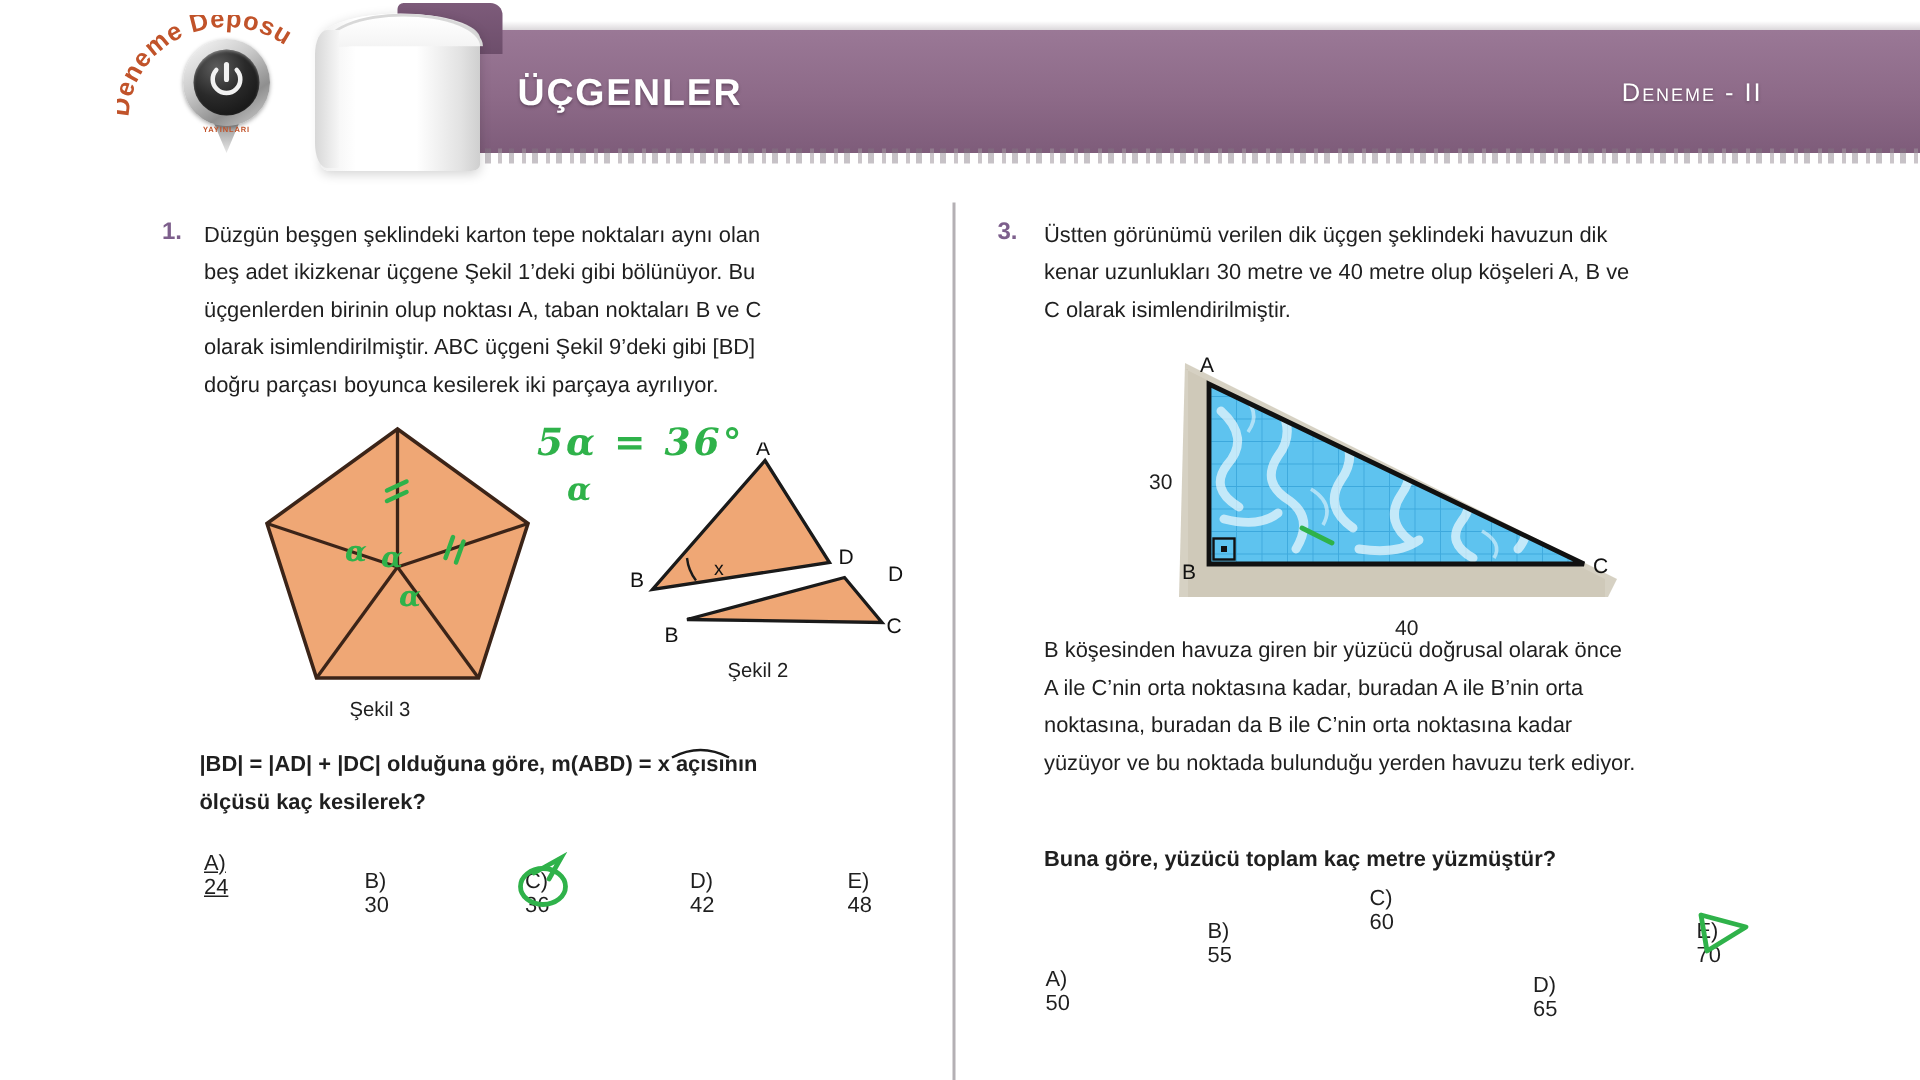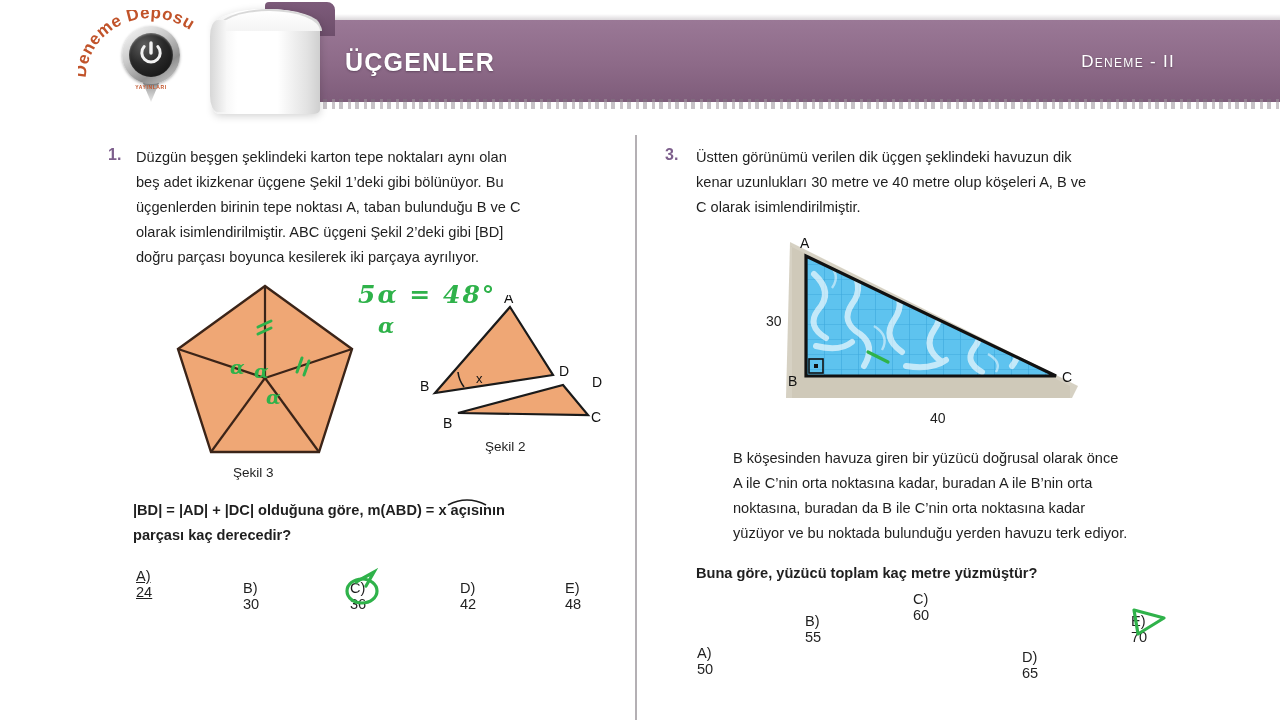--- a/index.html
+++ b/index.html
@@ -260,22 +260,22 @@
   <div class="banner-right-title">Deneme - II</div>
 </div>
 
 <div id="col-divider"></div>
 
 <div class="qnum" style="left:108px; top:146px;">1.</div>
 
 <div class="qtext" style="left:136px; top:145px; width:470px;">
   <div>Düzgün beşgen şeklindeki karton tepe noktaları aynı olan</div>
   <div>beş adet ikizkenar üçgene Şekil 1’deki gibi bölünüyor. Bu</div>
-  <div>üçgenlerden birinin tepe noktası A, taban bulunduğu B ve C</div>
-  <div>olarak isimlendirilmiştir. ABC üçgeni Şekil 2’deki gibi [BD]</div>
+  <div>üçgenlerden birinin olup noktası A, taban noktaları B ve C</div>
+  <div>olarak isimlendirilmiştir. ABC üçgeni Şekil 9’deki gibi [BD]</div>
   <div>doğru parçası boyunca kesilerek iki parçaya ayrılıyor.</div>
 </div>
 
 <svg class="fig" style="left:150px; top:278px;" width="230" height="190" viewBox="0 0 230 190">
 
   <polygon points="115,8 202,71 169,174 61,174 28,71" fill="#efa775" stroke="#3b2418" stroke-width="2.4"></polygon>
   <g stroke="#3b2418" stroke-width="2.2">
     <line x1="115" y1="100" x2="115" y2="8"></line>
     <line x1="115" y1="100" x2="202" y2="71"></line>
     <line x1="115" y1="100" x2="169" y2="174"></line>
@@ -315,28 +315,28 @@
     <text x="0" y="96">B</text>
     <text x="172" y="92">D</text>
     <text x="23" y="133">B</text>
     <text x="171" y="127">C</text>
   </g>
   <text x="56" y="88" font-family="Liberation Sans, sans-serif" font-size="13" fill="#111">x</text>
 </svg>
 
 <div class="figcaption" style="left:485px; top:439px;">Şekil 2</div>
 
-<div class="handtext" style="left:358px; top:280px; font-size:25px; letter-spacing:2px;">5α = 48°</div>
+<div class="handtext" style="left:358px; top:280px; font-size:25px; letter-spacing:2px;">5α = 36°</div>
 <div class="handtext" style="left:378px; top:313px; font-size:21px;">α</div>
 
 <div class="qtext bold" style="left:133px; top:498px; width:480px;">
   <div>
     <span>|BD| = |AD| + |DC| olduğuna göre, m(ABD) = x açısının</span>
   </div>
-  <div>parçası kaç derecedir?</div>
+  <div>ölçüsü kaç kesilerek?</div>
 </div>
 
 <svg class="anno" style="left:447px; top:497px;" width="40" height="10" viewBox="0 0 40 10">
   <path d="M1,8 Q20,-2 39,8" stroke="#1a1a1a" stroke-width="1.6" fill="none"></path>
 </svg>
 
 <div class="options" style="left:0; top:0;">
   <div class="opt" style="left:136px; top:568px;text-decoration:underline;">
     <span>A)</span>
     <span>24</span>
@@ -417,21 +417,21 @@
   <g font-family="Liberation Sans, sans-serif" font-size="14" fill="#111" font-weight="normal">
     <text x="44" y="14">A</text>
     <text x="32" y="152">B</text>
     <text x="306" y="148">C</text>
   </g>
 </svg>
 
 <div class="figcaption" style="left:766px; top:313px; font-size:14px;">30</div>
 <div class="figcaption" style="left:930px; top:410px; font-size:14px;">40</div>
 
-<div class="qtext" style="left:696px; top:446px; width:490px;margin-left:37px;">
+<div class="qtext" style="left:696px; top:422px; width:490px;">
   <div>B köşesinden havuza giren bir yüzücü doğrusal olarak önce</div>
   <div>A ile C’nin orta noktasına kadar, buradan A ile B’nin orta</div>
   <div>noktasına, buradan da B ile C’nin orta noktasına kadar</div>
   <div>yüzüyor ve bu noktada bulunduğu yerden havuzu terk ediyor.</div>
 </div>
 
 <div class="qtext bold" style="left:696px; top:561px; width:490px;">Buna göre, yüzücü toplam kaç metre yüzmüştür?</div>
 
 <div class="options" style="left:0; top:0;">
   <div class="opt" style="left:697px; top:613px;margin-top:32px;">

